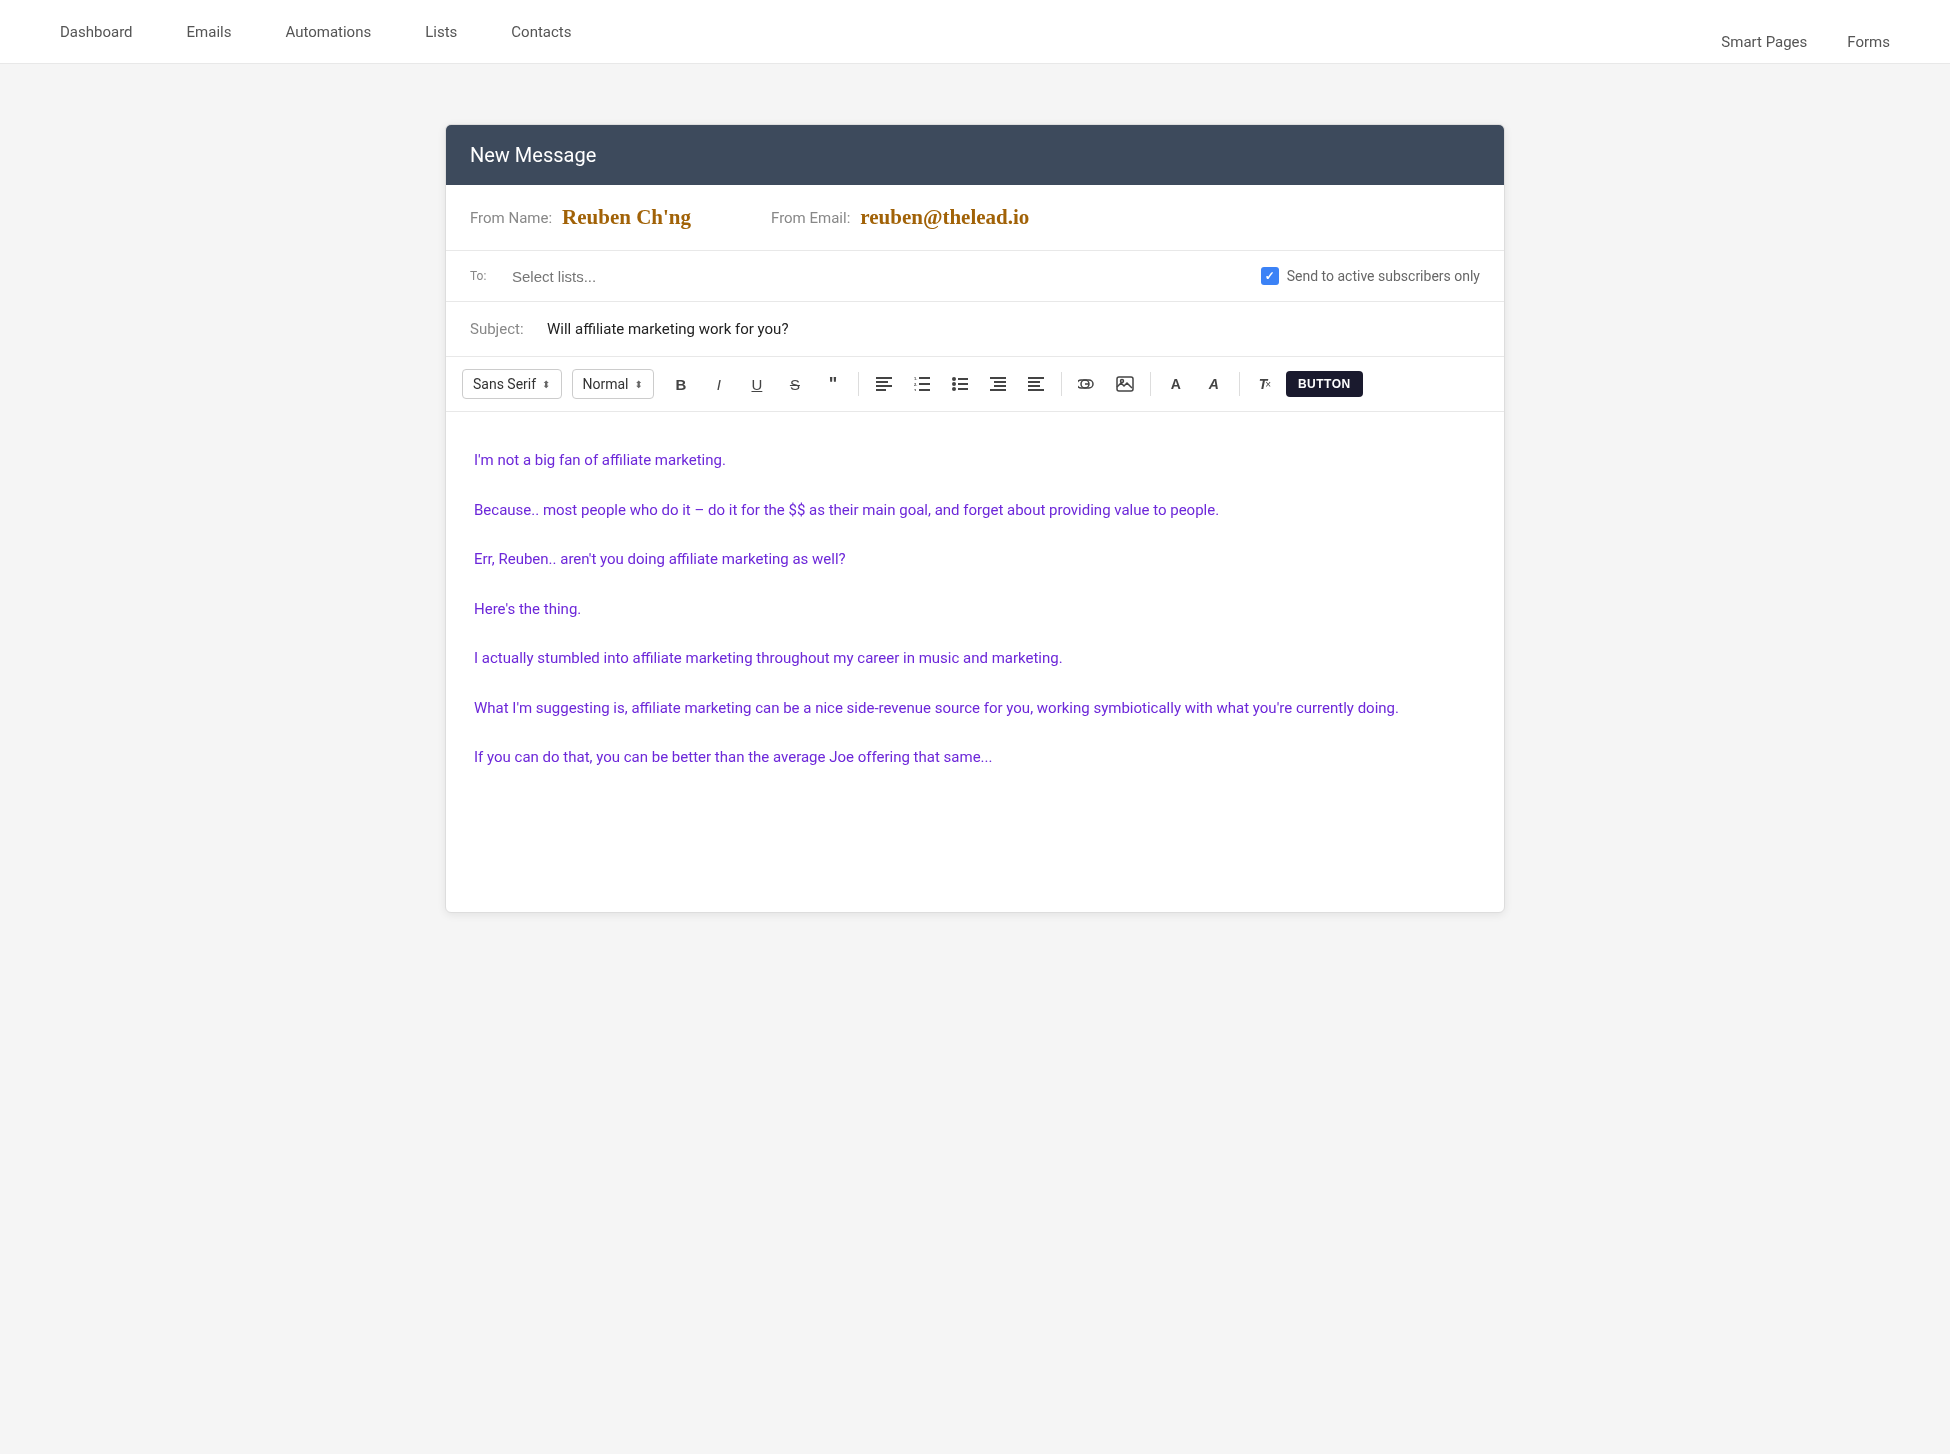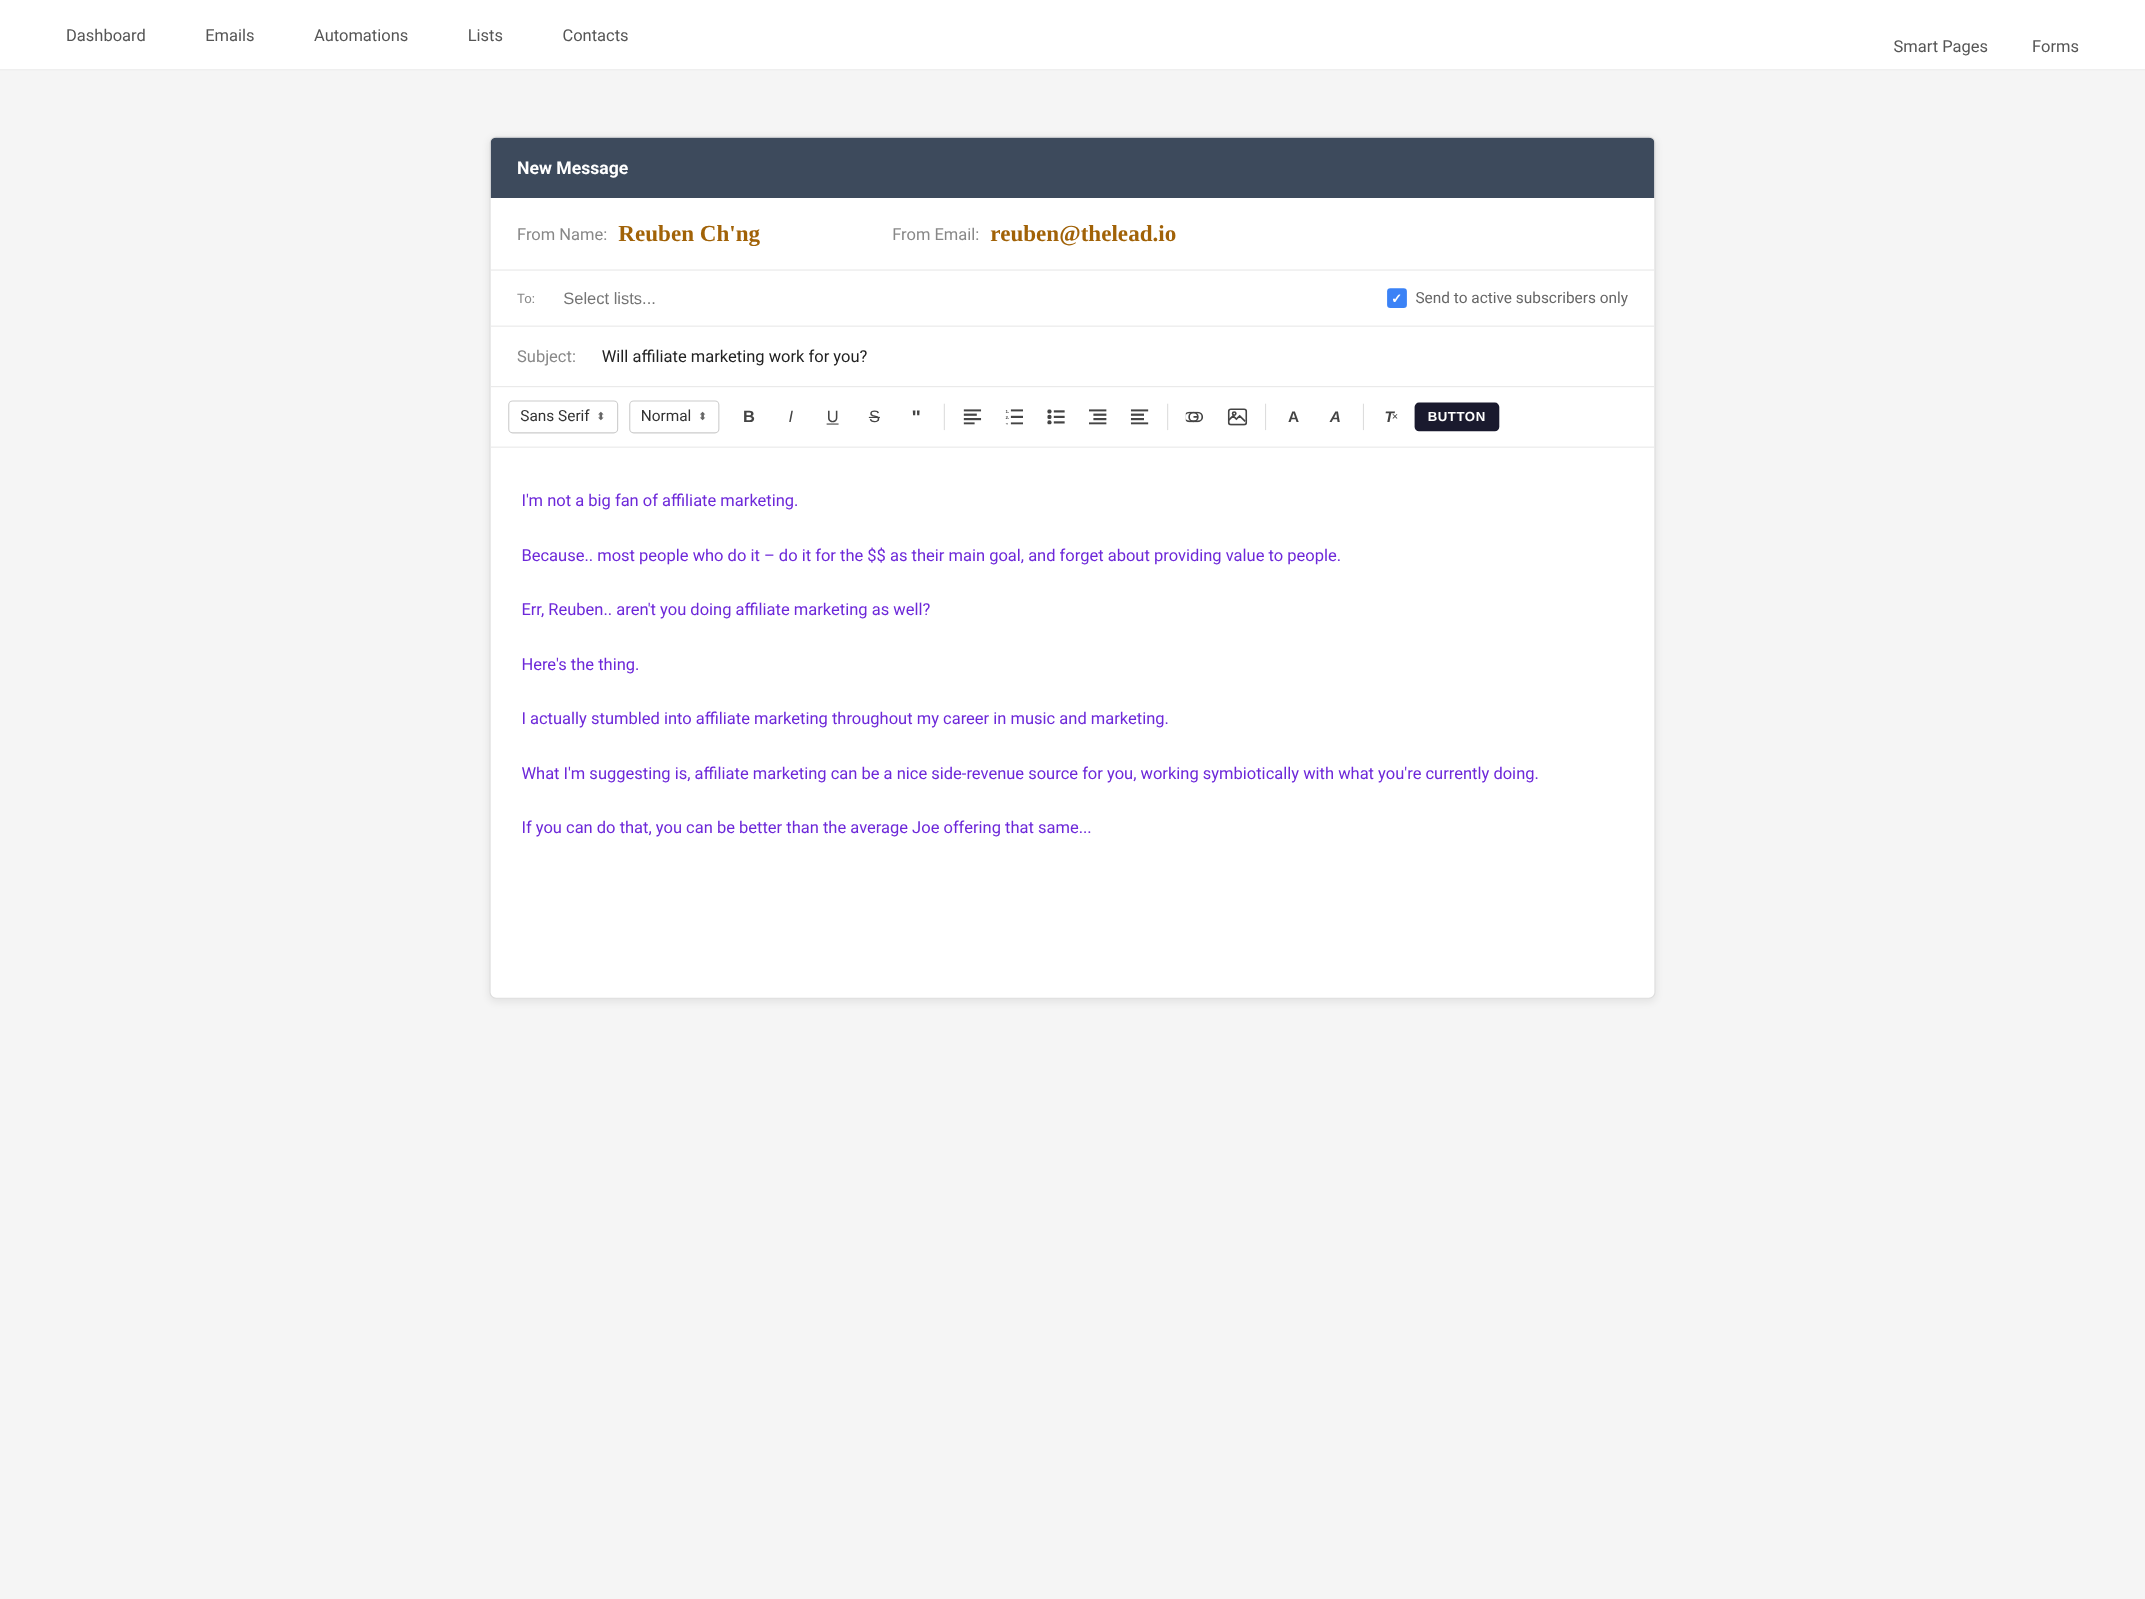--- a/index.html
+++ b/index.html
@@ -62,31 +62,31 @@
     }
 
     
     .composer-header {
       background: #3d4a5c;
       padding: 18px 24px;
     }
 
     .composer-header-title {
       color: #fff;
-      font-size: 16px;
-      font-weight: 700;
+      font-size: 20px;
+      font-weight: 400;
     }
 
     
     .from-row {
       display: flex;
       align-items: center;
       padding: 20px 24px;
       border-bottom: 1px solid #e8e8e8;
-      gap: 120px;
+      gap: 80px;
     }
 
     .from-field {
       display: flex;
       align-items: center;
       gap: 10px;
     }
 
     .field-label {
       color: #888;

